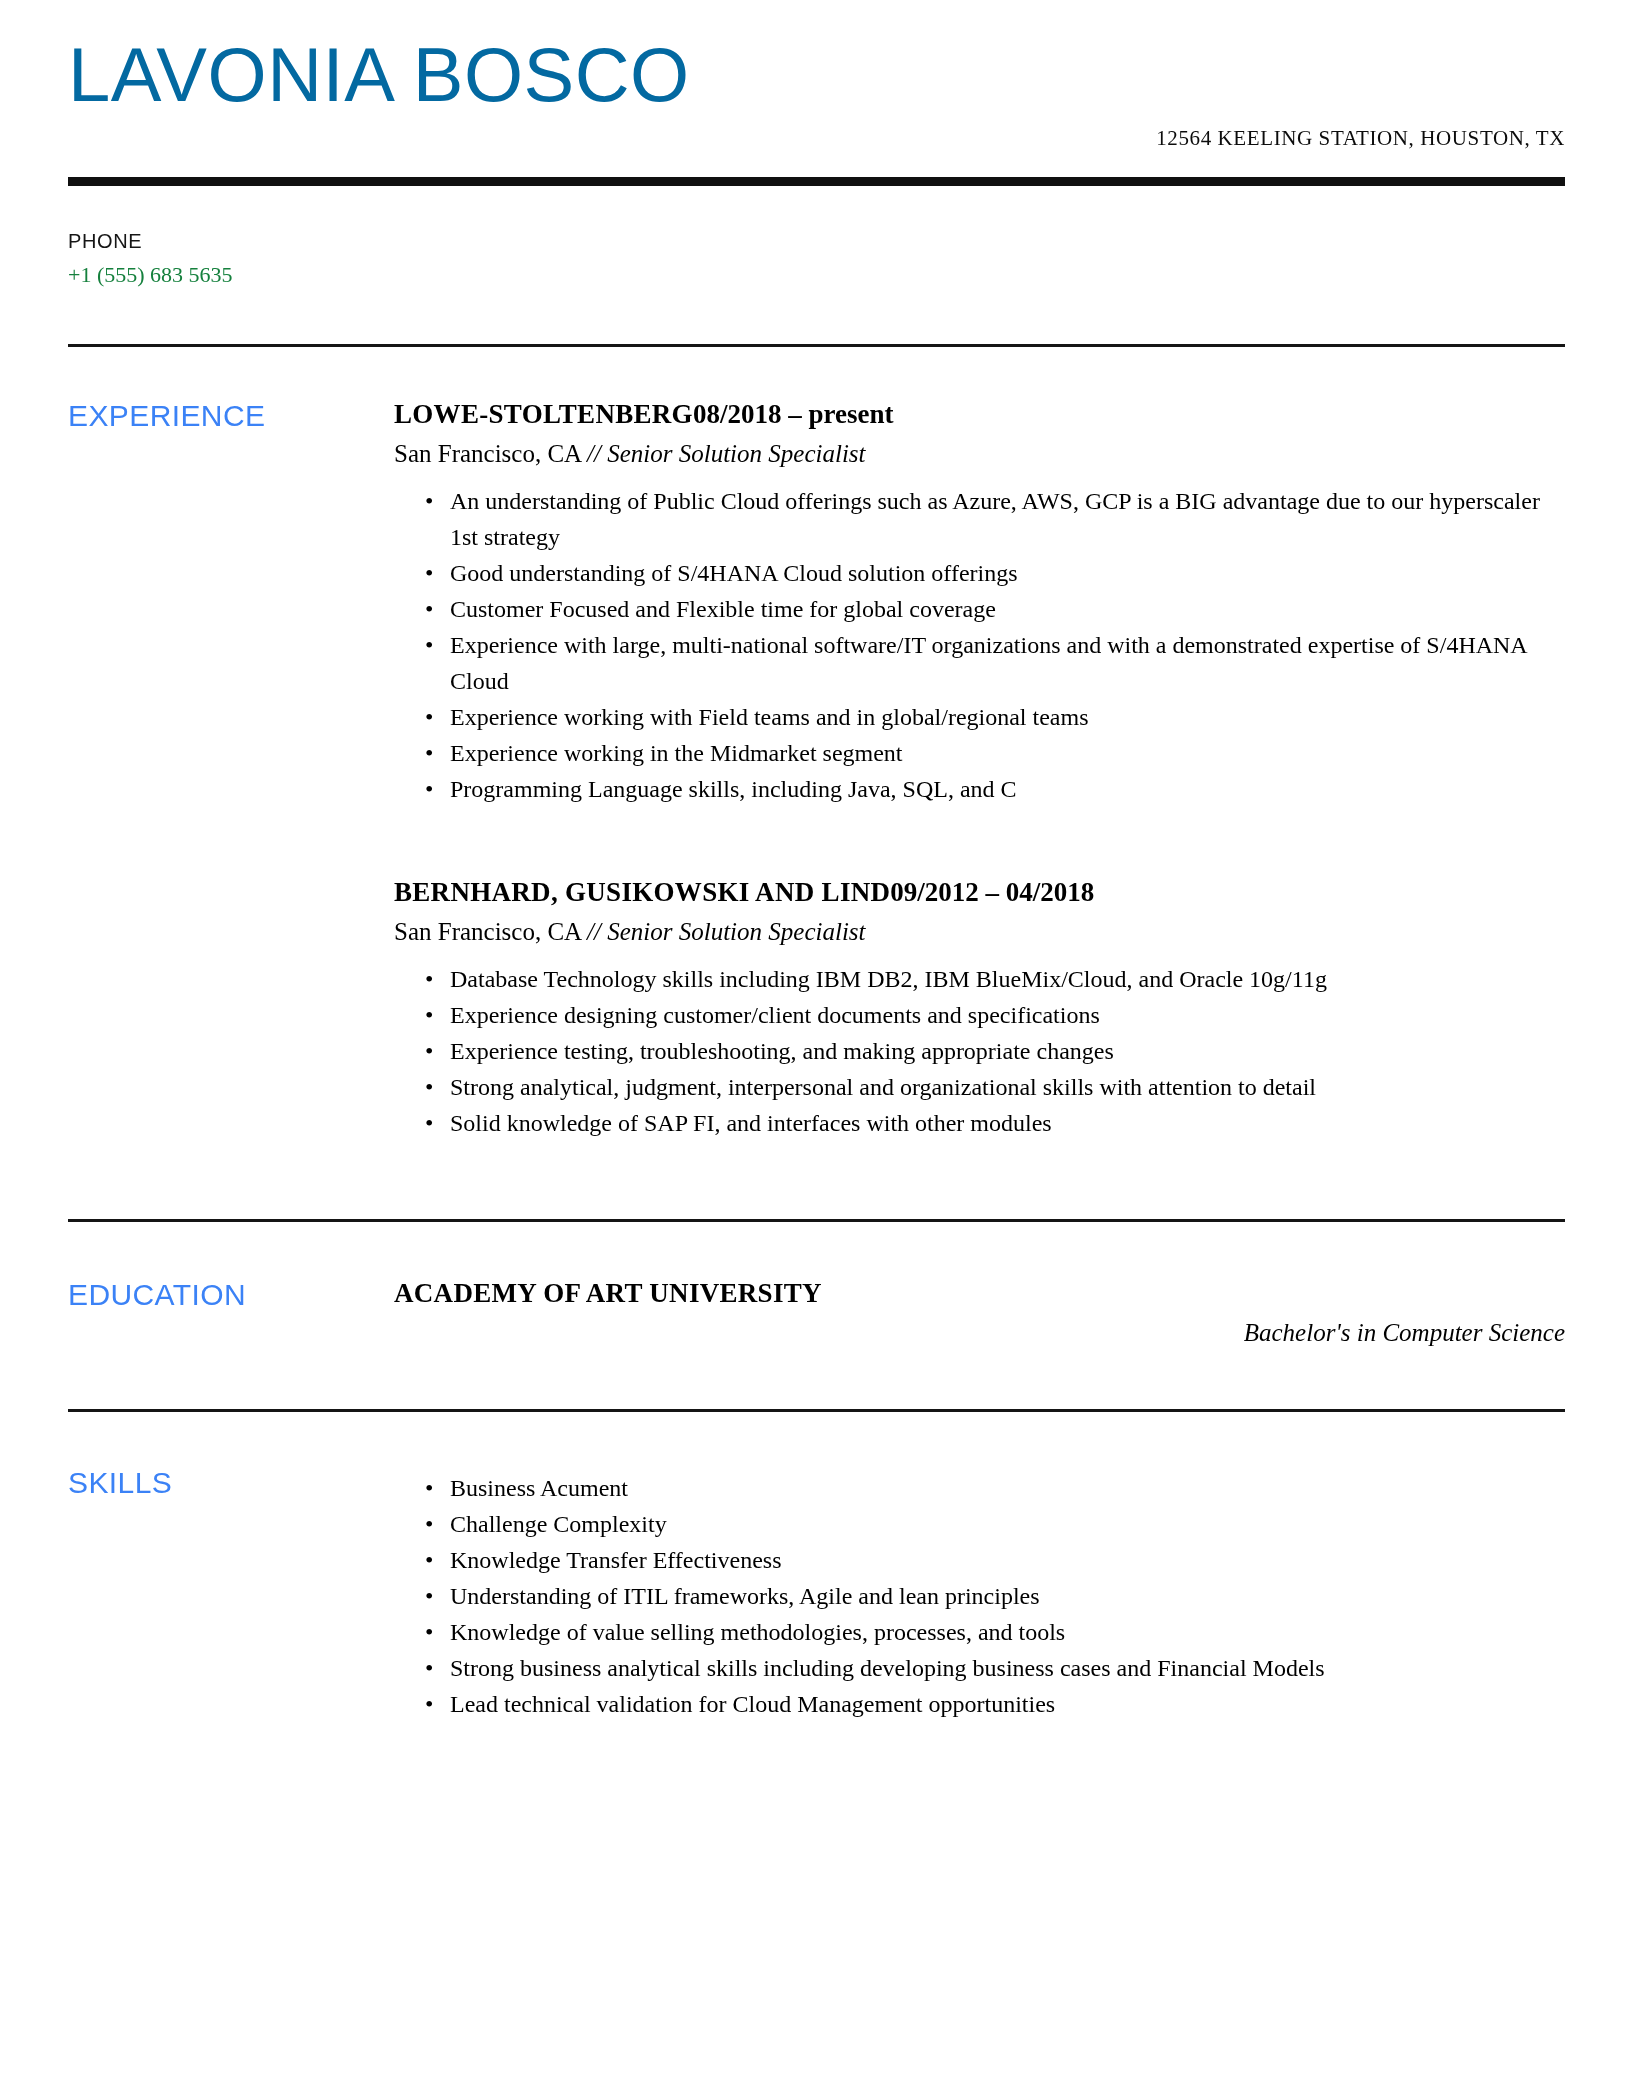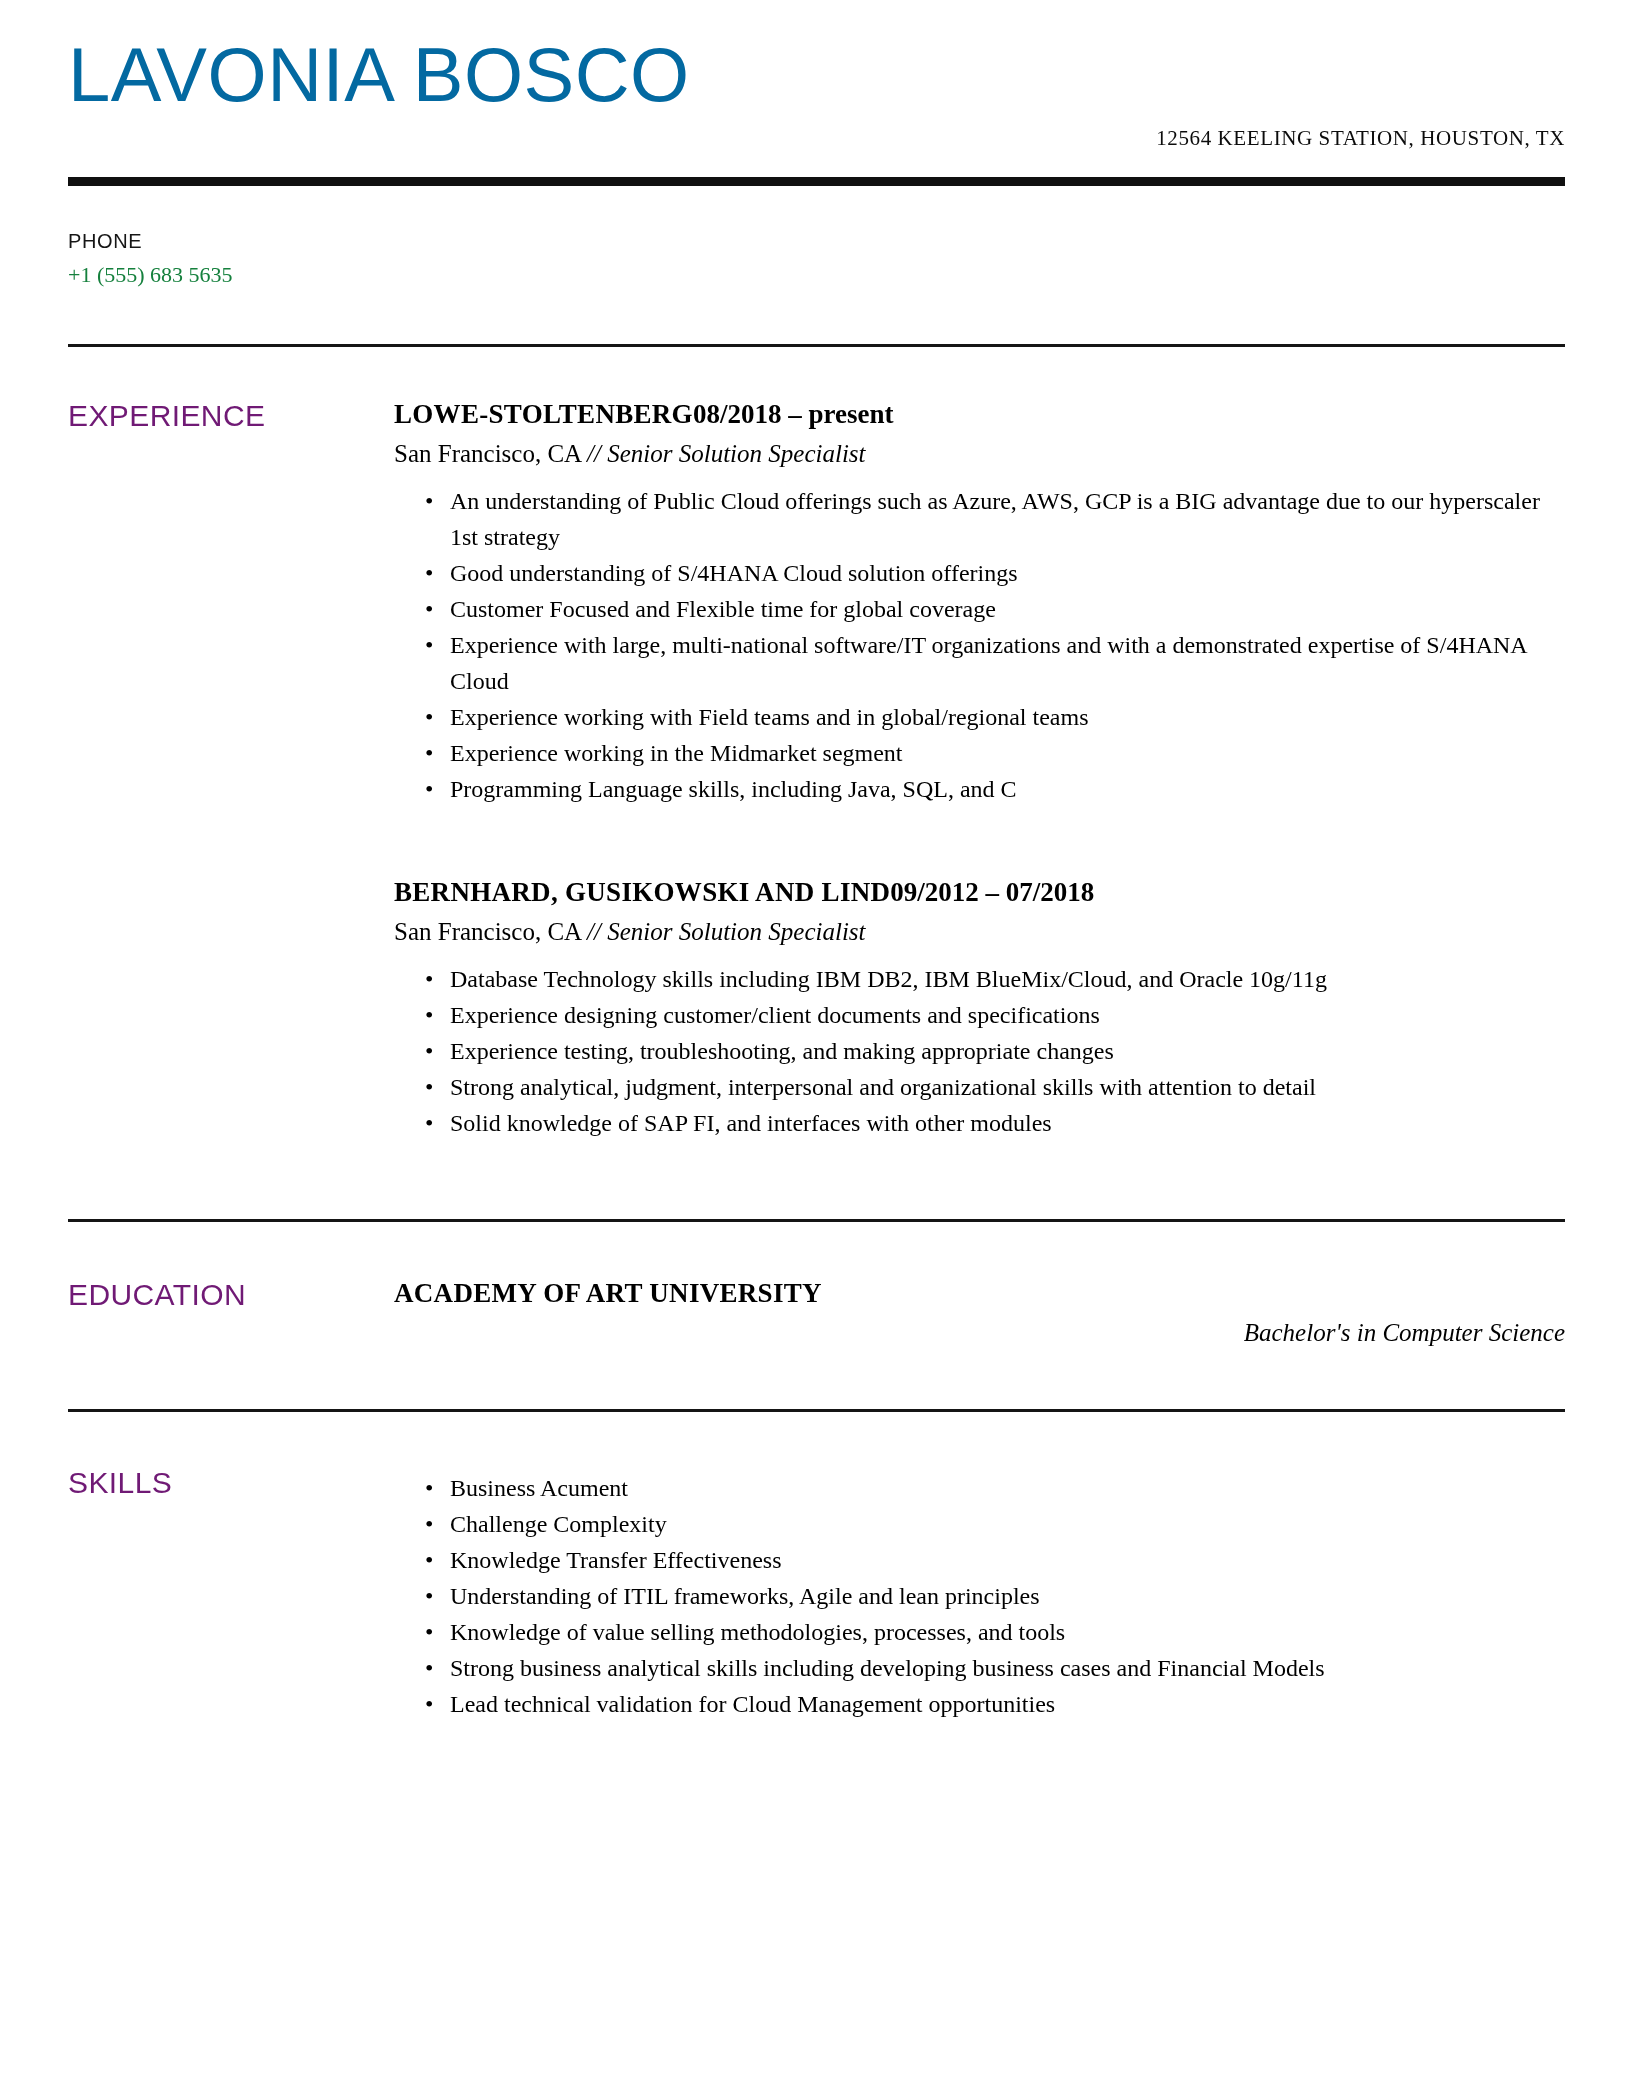--- a/index.html
+++ b/index.html
@@ -71,21 +71,21 @@
     grid-template-columns: 326px 1fr;
     align-items: start;
   }
   .section-experience { margin-top: 52px; }
   .section-education  { margin-top: 56px; }
   .section-skills     { margin-top: 54px; }
   .section-label {
     font-family: "Liberation Sans", sans-serif;
     font-size: 30px;
     letter-spacing: 0.4px;
-    color: #701a75;
+    color: #3b82f6;
     line-height: 1.1;
   }
   .after-experience { margin-top: 78px; }
   .after-education  { margin-top: 62px; }
 
   
   .job + .job { margin-top: 70px; }
   .job-header {
     display: flex;
     justify-content: flex-start;
@@ -174,21 +174,21 @@
           <li>Experience with large, multi-national software/IT organizations and with a demonstrated expertise of S/4HANA Cloud</li>
           <li>Experience working with Field teams and in global/regional teams</li>
           <li>Experience working in the Midmarket segment</li>
           <li>Programming Language skills, including Java, SQL, and C</li>
         </ul>
       </div>
 
       <div class="job">
         <div class="job-header">
           <span class="company">BERNHARD, GUSIKOWSKI AND LIND</span>
-          <span class="dates">09/2012 – 07/2018</span>
+          <span class="dates">09/2012 – 04/2018</span>
         </div>
         <div class="job-subtitle"><span>San Francisco, CA </span><span class="role-italic">// </span><span class="role-italic">Senior Solution Specialist</span></div>
         <ul class="bullets">
           <li>Database Technology skills including IBM DB2, IBM BlueMix/Cloud, and Oracle 10g/11g</li>
           <li>Experience designing customer/client documents and specifications</li>
           <li>Experience testing, troubleshooting, and making appropriate changes</li>
           <li>Strong analytical, judgment, interpersonal and organizational skills with attention to detail</li>
           <li>Solid knowledge of SAP FI, and interfaces with other modules</li>
         </ul>
       </div>

